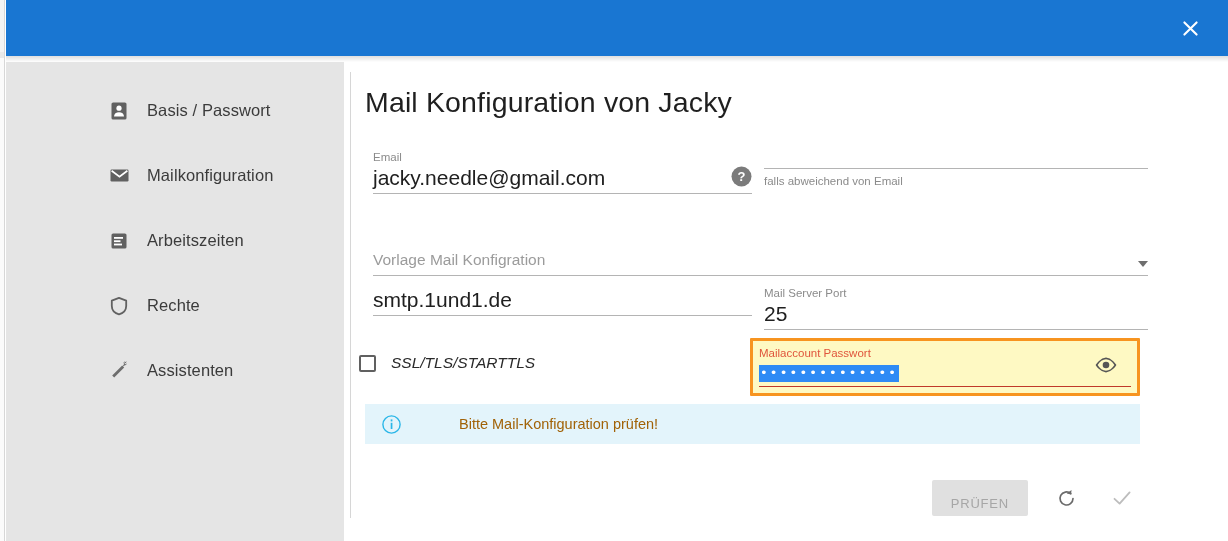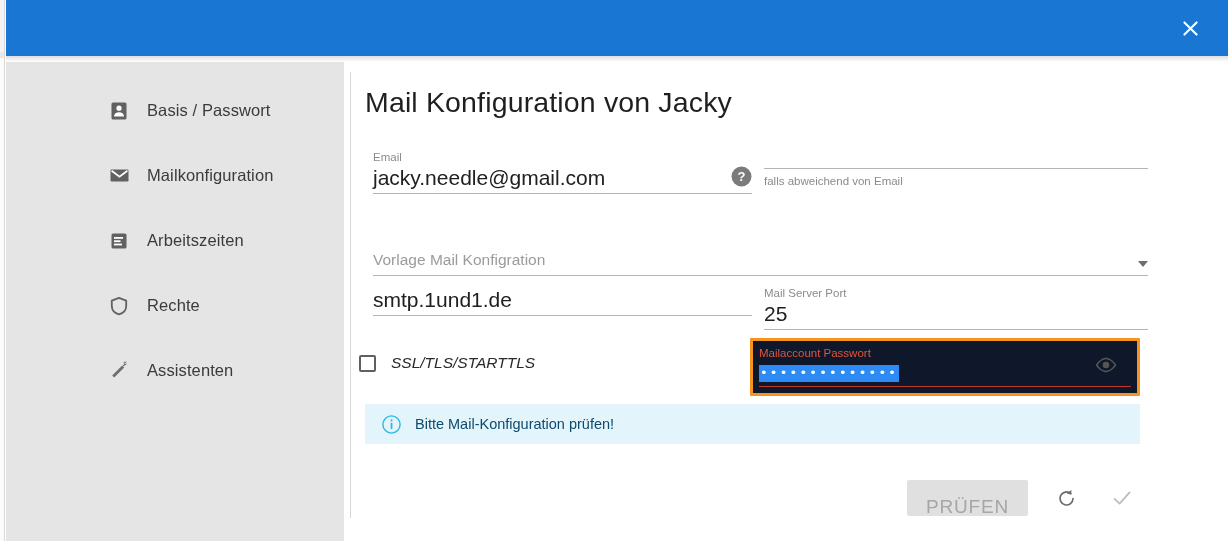--- a/index.html
+++ b/index.html
@@ -204,21 +204,21 @@
     font-size: 15.5px;
     color: #2a2a2a;
     white-space: nowrap;
   }
 
   
   .pw-highlight {
     position: absolute;
     border: 3px solid #f79420;
     box-sizing: border-box;
-    background: #0f172a;
+    background: #fef9c3;
     border-radius: 1px;
   }
   .pw-label {
     font-size: 11.5px;
     color: #e0553c;
     line-height: 14px;
     white-space: nowrap;
   }
   .pw-underline {
     height: 1px;
@@ -257,41 +257,42 @@
   }
   .info-icon {
     margin-left: 16px;
     margin-right: 14px;
     width: 20px; height: 20px;
     display:flex; align-items:center; justify-content:center;
   }
   .info-icon svg { display:block; }
   .info-text {
     font-size: 14.5px;
-    color: #0c4a6e;
-    white-space: nowrap;
+    color: #a16207;
+    white-space: nowrap;
+    margin-left: 44px;
   }
 
   
   .footer {
     position: absolute;
     left: 359px;
     top: 478px;
     width: 775px;
     height: 40px;
     display: flex;
     align-items: center;
     justify-content: flex-end;
   }
   .btn-pruefen {
     background: #e0e0e0;
     color: #a6a6a6;
     border: none;
     font-family: "Liberation Sans", sans-serif;
-    font-size: 19px;
+    font-size: 13px;
     letter-spacing: 0.8px;
     height: 36px;
     padding: 16px 19px;
     border-radius: 2px;
     cursor: default;
   }
   .icon-btn {
     width: 36px; height: 36px;
     display: flex;
     align-items: center;

